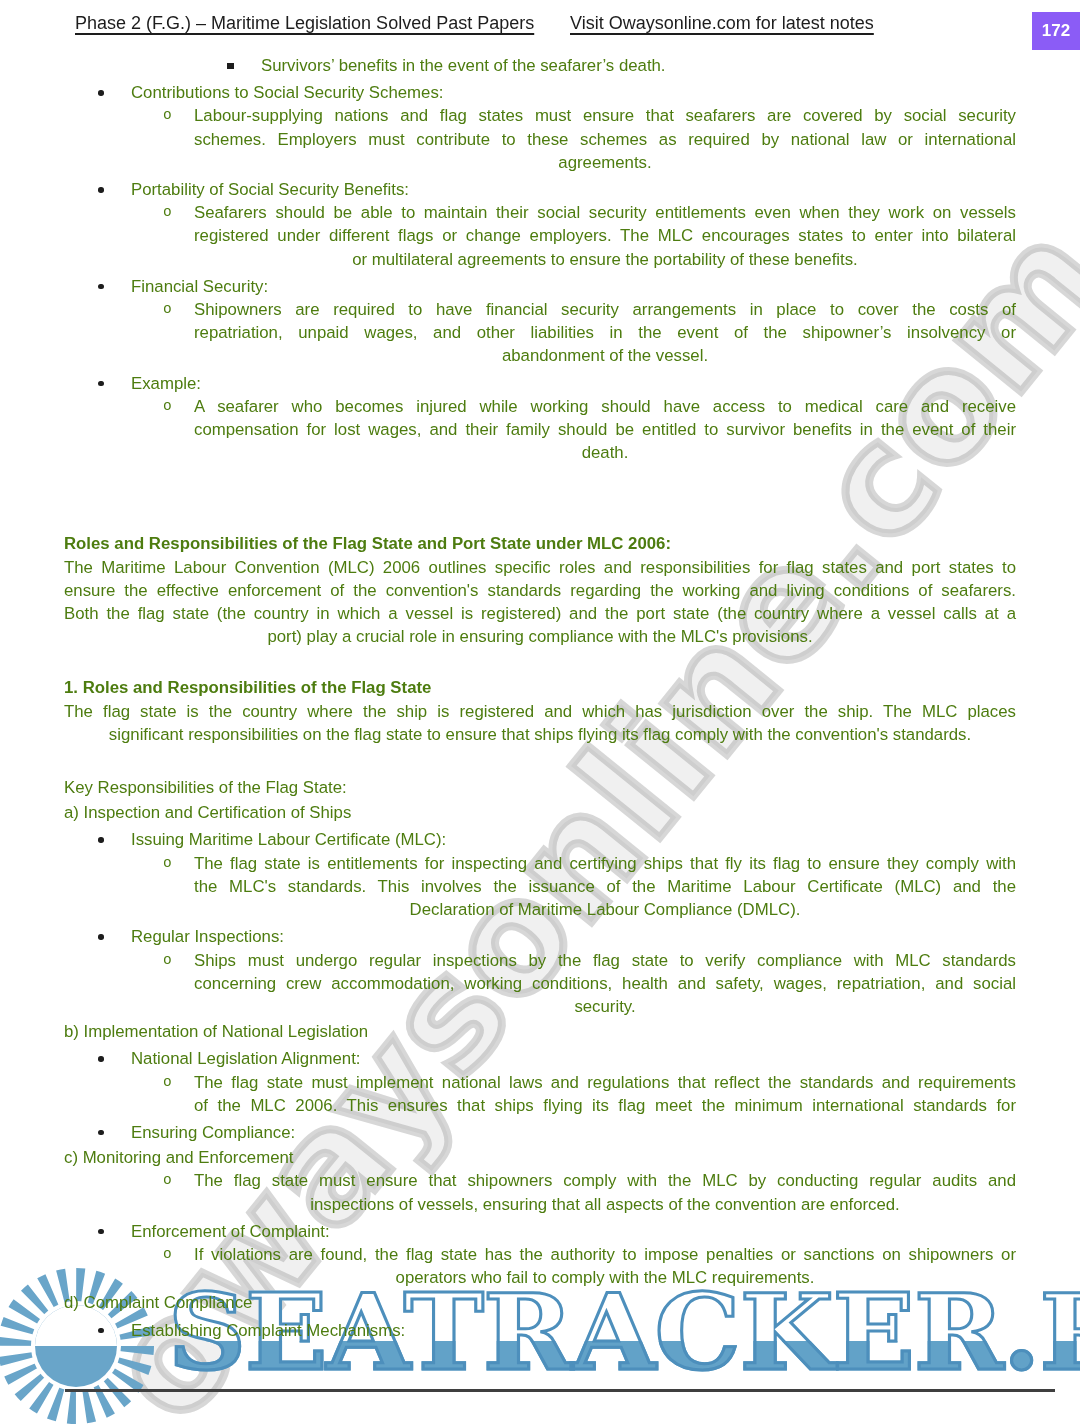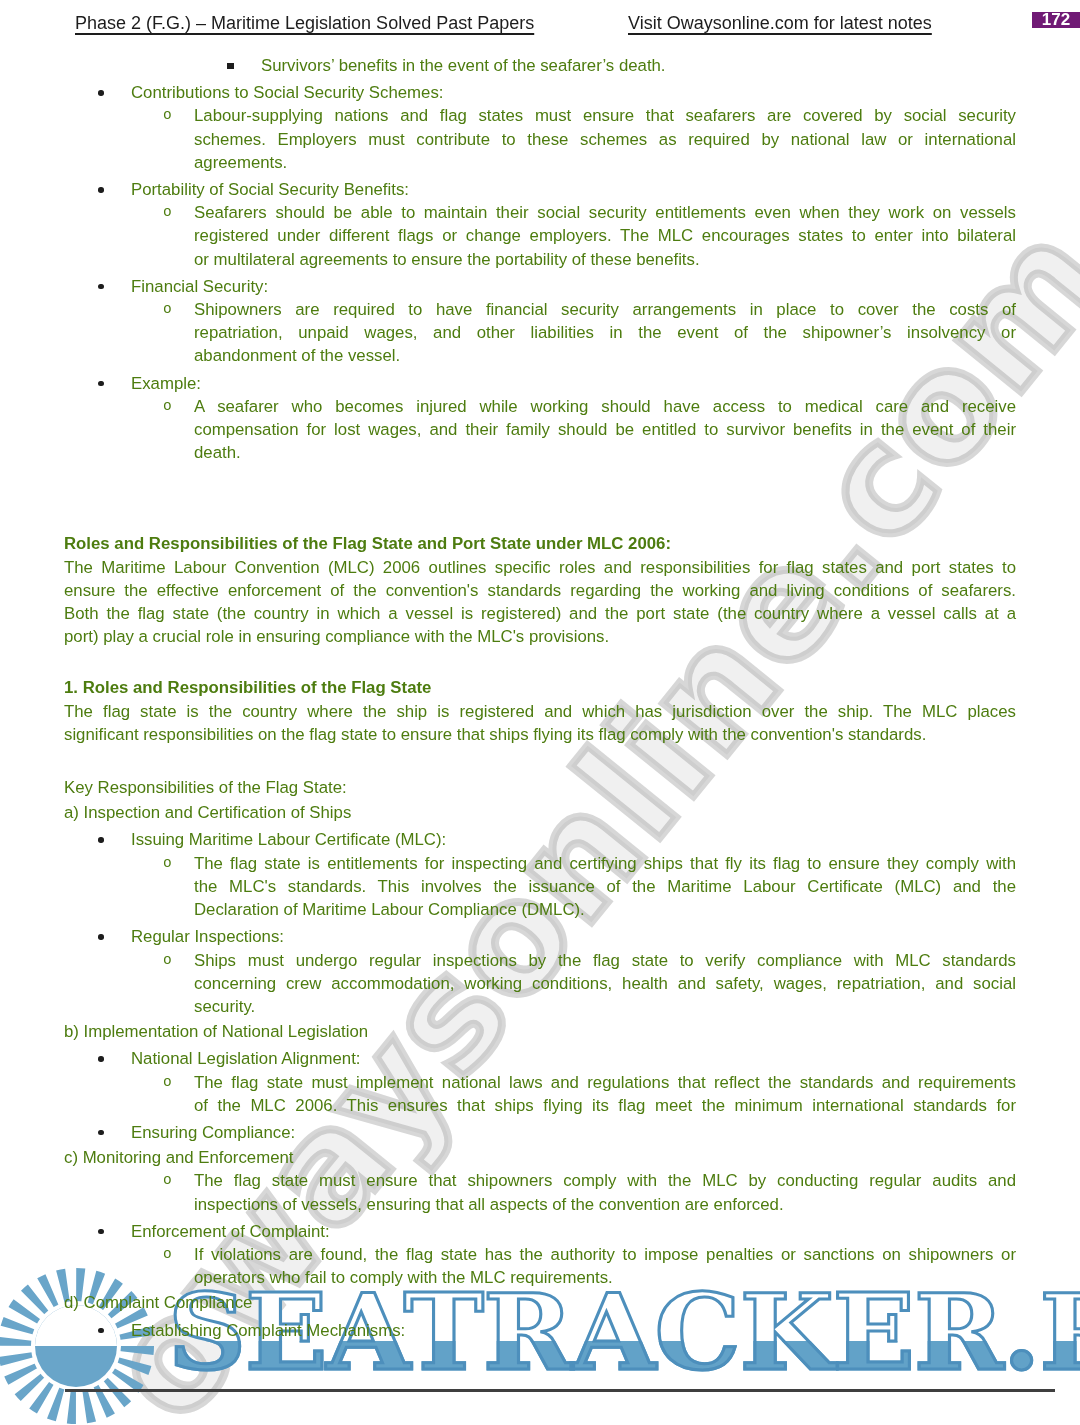--- a/index.html
+++ b/index.html
@@ -60,26 +60,26 @@
   .hdr-title, .hdr-promo {
     position: absolute; top: 13px;
     z-index: 4;
     font-size: 18px;
     color: #1d1d1d;
     text-decoration: underline;
     text-decoration-thickness: 2px;
     text-underline-offset: 4px;
   }
   .hdr-title { left: 75px; }
-  .hdr-promo { left: 628px; text-align: right; }
+  .hdr-promo { left: 570px; text-align: right; }
   .page-badge {
     position: absolute; right: 0; top: 12px;
     z-index: 4;
-    width: 48px; height: 16px;
-    background: #701a75;
+    width: 48px; height: 38px;
+    background: #8b5cf6;
     color: #ffffff;
     font-size: 17px; font-weight: bold;
     display: flex; align-items: center; justify-content: center;
   }
 
   
   .doc {
     position: absolute; left: 64px; top: 54px;
     width: 952px;
     z-index: 4;
@@ -100,21 +100,21 @@
   .lvl3 .txt { margin-left: 197px; }
   .m { position: absolute; }
   .lvl1 .m { left: 34px; }
   .lvl2 .m { left: 99px; }
   .lvl3 .m { left: 163px; }
   .dot { top: 9px; width: 5.5px; height: 5.5px; background: #1d1d1d; border-radius: 50%; }
   .sq  { top: 8.5px; width: 6.5px; height: 6.5px; background: #1d1d1d; }
   .circ { top: 0; font-family: "Liberation Mono", monospace; font-size: 14.5px; line-height: 23.2px; }
 
   .jl      { text-align: justify; text-align-last: justify; }
-  .jl-last { text-align: left; }
+  .jl-last { text-align: center; }
 </style>
 </head>
 <body>
 
 <div class="page">
 
   <div class="wm-oways">owaysonline.com</div>
 
   <svg class="star-logo" width="176" height="176" viewBox="0 0 176 176">
     <circle cx="88" cy="88" r="39" fill="none" stroke="#69a5c9" stroke-width="78" stroke-dasharray="4.6 5.6"></circle>

